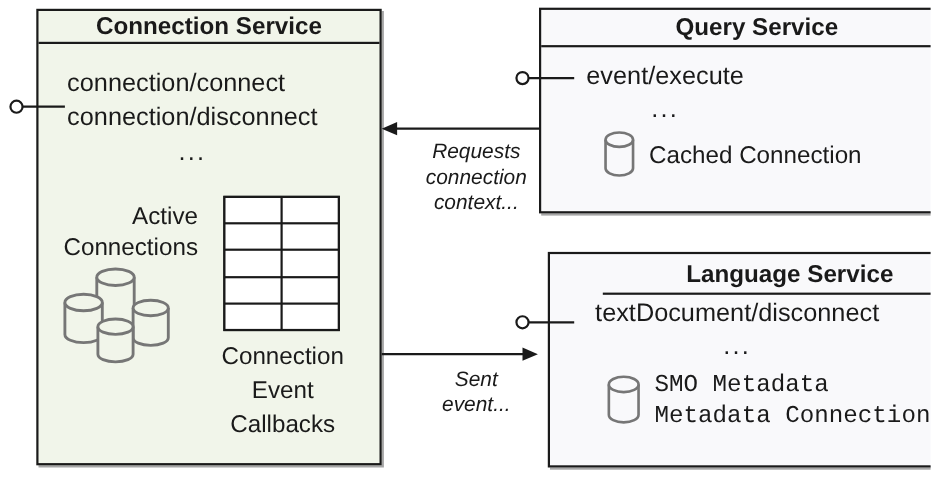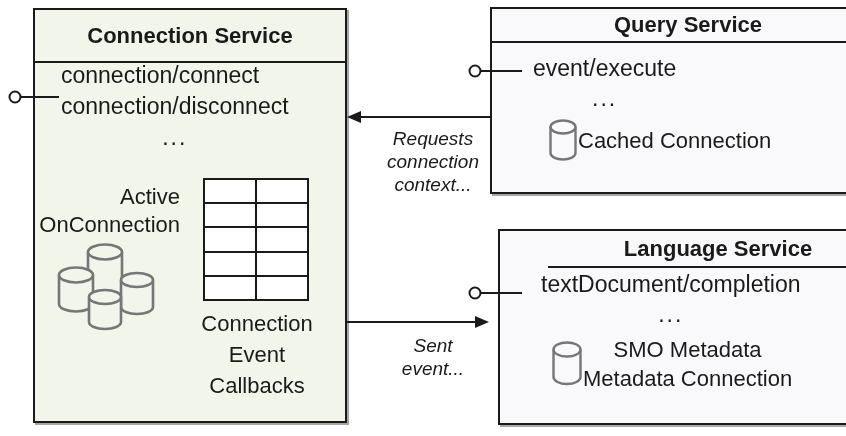--- a/index.html
+++ b/index.html
@@ -27,21 +27,21 @@
     box-shadow:2px 2px 0 0 var(--shadow);
   }
   .box.conn{left:33px;top:8px;width:314px;height:415px;background:var(--connection-service-fill);}
   .box.qry{left:490px;top:7px;width:396px;height:187px;background:var(--query-language-fill);}
   .box.lang{left:498px;top:229px;width:392px;height:196px;background:var(--query-language-fill);padding-left:48px;}
   .hdr{
     display:flex;align-items:center;justify-content:center;
     border-bottom:2px solid var(--outline);
     font-weight:bold;font-size:22px;
   }
-  .box.conn .hdr{height:53px;}
+  .box.conn .hdr{height:30px;}
   .box.qry .hdr{height:34px;}
   .box.lang .hdr{height:37px;}
   .methods{
     position:absolute;
     font-size:23px;line-height:31px;
     white-space:nowrap;
   }
   .box.conn .methods{left:26px;top:50px;}
   .box.qry .methods{left:41px;top:44px;line-height:30px;}
   .box.lang .methods{left:41px;top:38px;line-height:30px;}
@@ -56,26 +56,26 @@
     display:grid;gap:2px;background:var(--outline);
     border:2px solid var(--outline);
   }
   .cb-table .cell{background:#fff;}
   .cb-label{
     position:absolute;left:147px;top:298px;width:150px;
     text-align:center;font-size:22px;line-height:31px;
   }
   .icon-row{
     position:absolute;
-    display:flex;align-items:center;gap:0;
+    display:flex;align-items:center;gap:12px;
     font-size:22px;
   }
   .box.qry .icon-row{left:56px;top:109px;}
   .box.lang .icon-row{left:51px;top:104px;}
-  .icon-row .two-line{text-align:center;line-height:29px;}
+  .icon-row .two-line{text-align:left;line-height:29px;font-family:Liberation Mono, monospace;}
   .overlay{
     position:absolute;left:0;top:0;width:846px;height:436px;
     pointer-events:none;
   }
   .alabel{
     position:absolute;width:168px;
     text-align:center;
     font-style:italic;font-size:19px;line-height:23px;
   }
   .alabel.req{left:349px;top:127px;}
@@ -88,21 +88,21 @@
 
   <div class="box conn">
     <div class="hdr">Connection Service</div>
     <div class="methods">
       <div>connection/connect</div>
       <div>connection/disconnect</div>
       <div class="ell">...</div>
     </div>
     <div class="active-label">
       <div>Active</div>
-      <div>OnConnection</div>
+      <div>Connections</div>
     </div>
     <svg class="cluster" width="102" height="92" viewBox="0 0 102 92" fill="var(--connection-service-fill)" stroke="var(--cylinder-stroke)" stroke-width="2.6">
       <g>
         <path d="M33,10 V57 a17,7.5 0 0 0 34,0 V10"></path>
         <ellipse cx="50" cy="10" rx="17" ry="7.5"></ellipse>
       </g>
       <g>
         <path d="M4,33 V62 a17,7.5 0 0 0 34,0 V33"></path>
         <ellipse cx="21" cy="33" rx="17" ry="7.5"></ellipse>
       </g>
@@ -145,21 +145,21 @@
         <path d="M2.5,9 V35 a12.5,6.5 0 0 0 25,0 V9"></path>
         <ellipse cx="15" cy="9" rx="12.5" ry="6.5"></ellipse>
       </svg>
       <div>Cached Connection</div>
     </div>
   </div>
 
   <div class="box lang">
     <div class="hdr">Language Service</div>
     <div class="methods">
-      <div>textDocument/completion</div>
+      <div>textDocument/disconnect</div>
       <div class="ell">...</div>
     </div>
     <div class="icon-row">
       <svg width="32" height="48" viewBox="0 0 32 48" fill="var(--query-language-fill)" stroke="var(--cylinder-stroke)" stroke-width="2.4">
         <path d="M2.5,9.5 V37 a13.5,7 0 0 0 27,0 V9.5"></path>
         <ellipse cx="16" cy="9.5" rx="13.5" ry="7"></ellipse>
       </svg>
       <div class="two-line">
         <div>SMO Metadata</div>
         <div>Metadata Connection</div>

